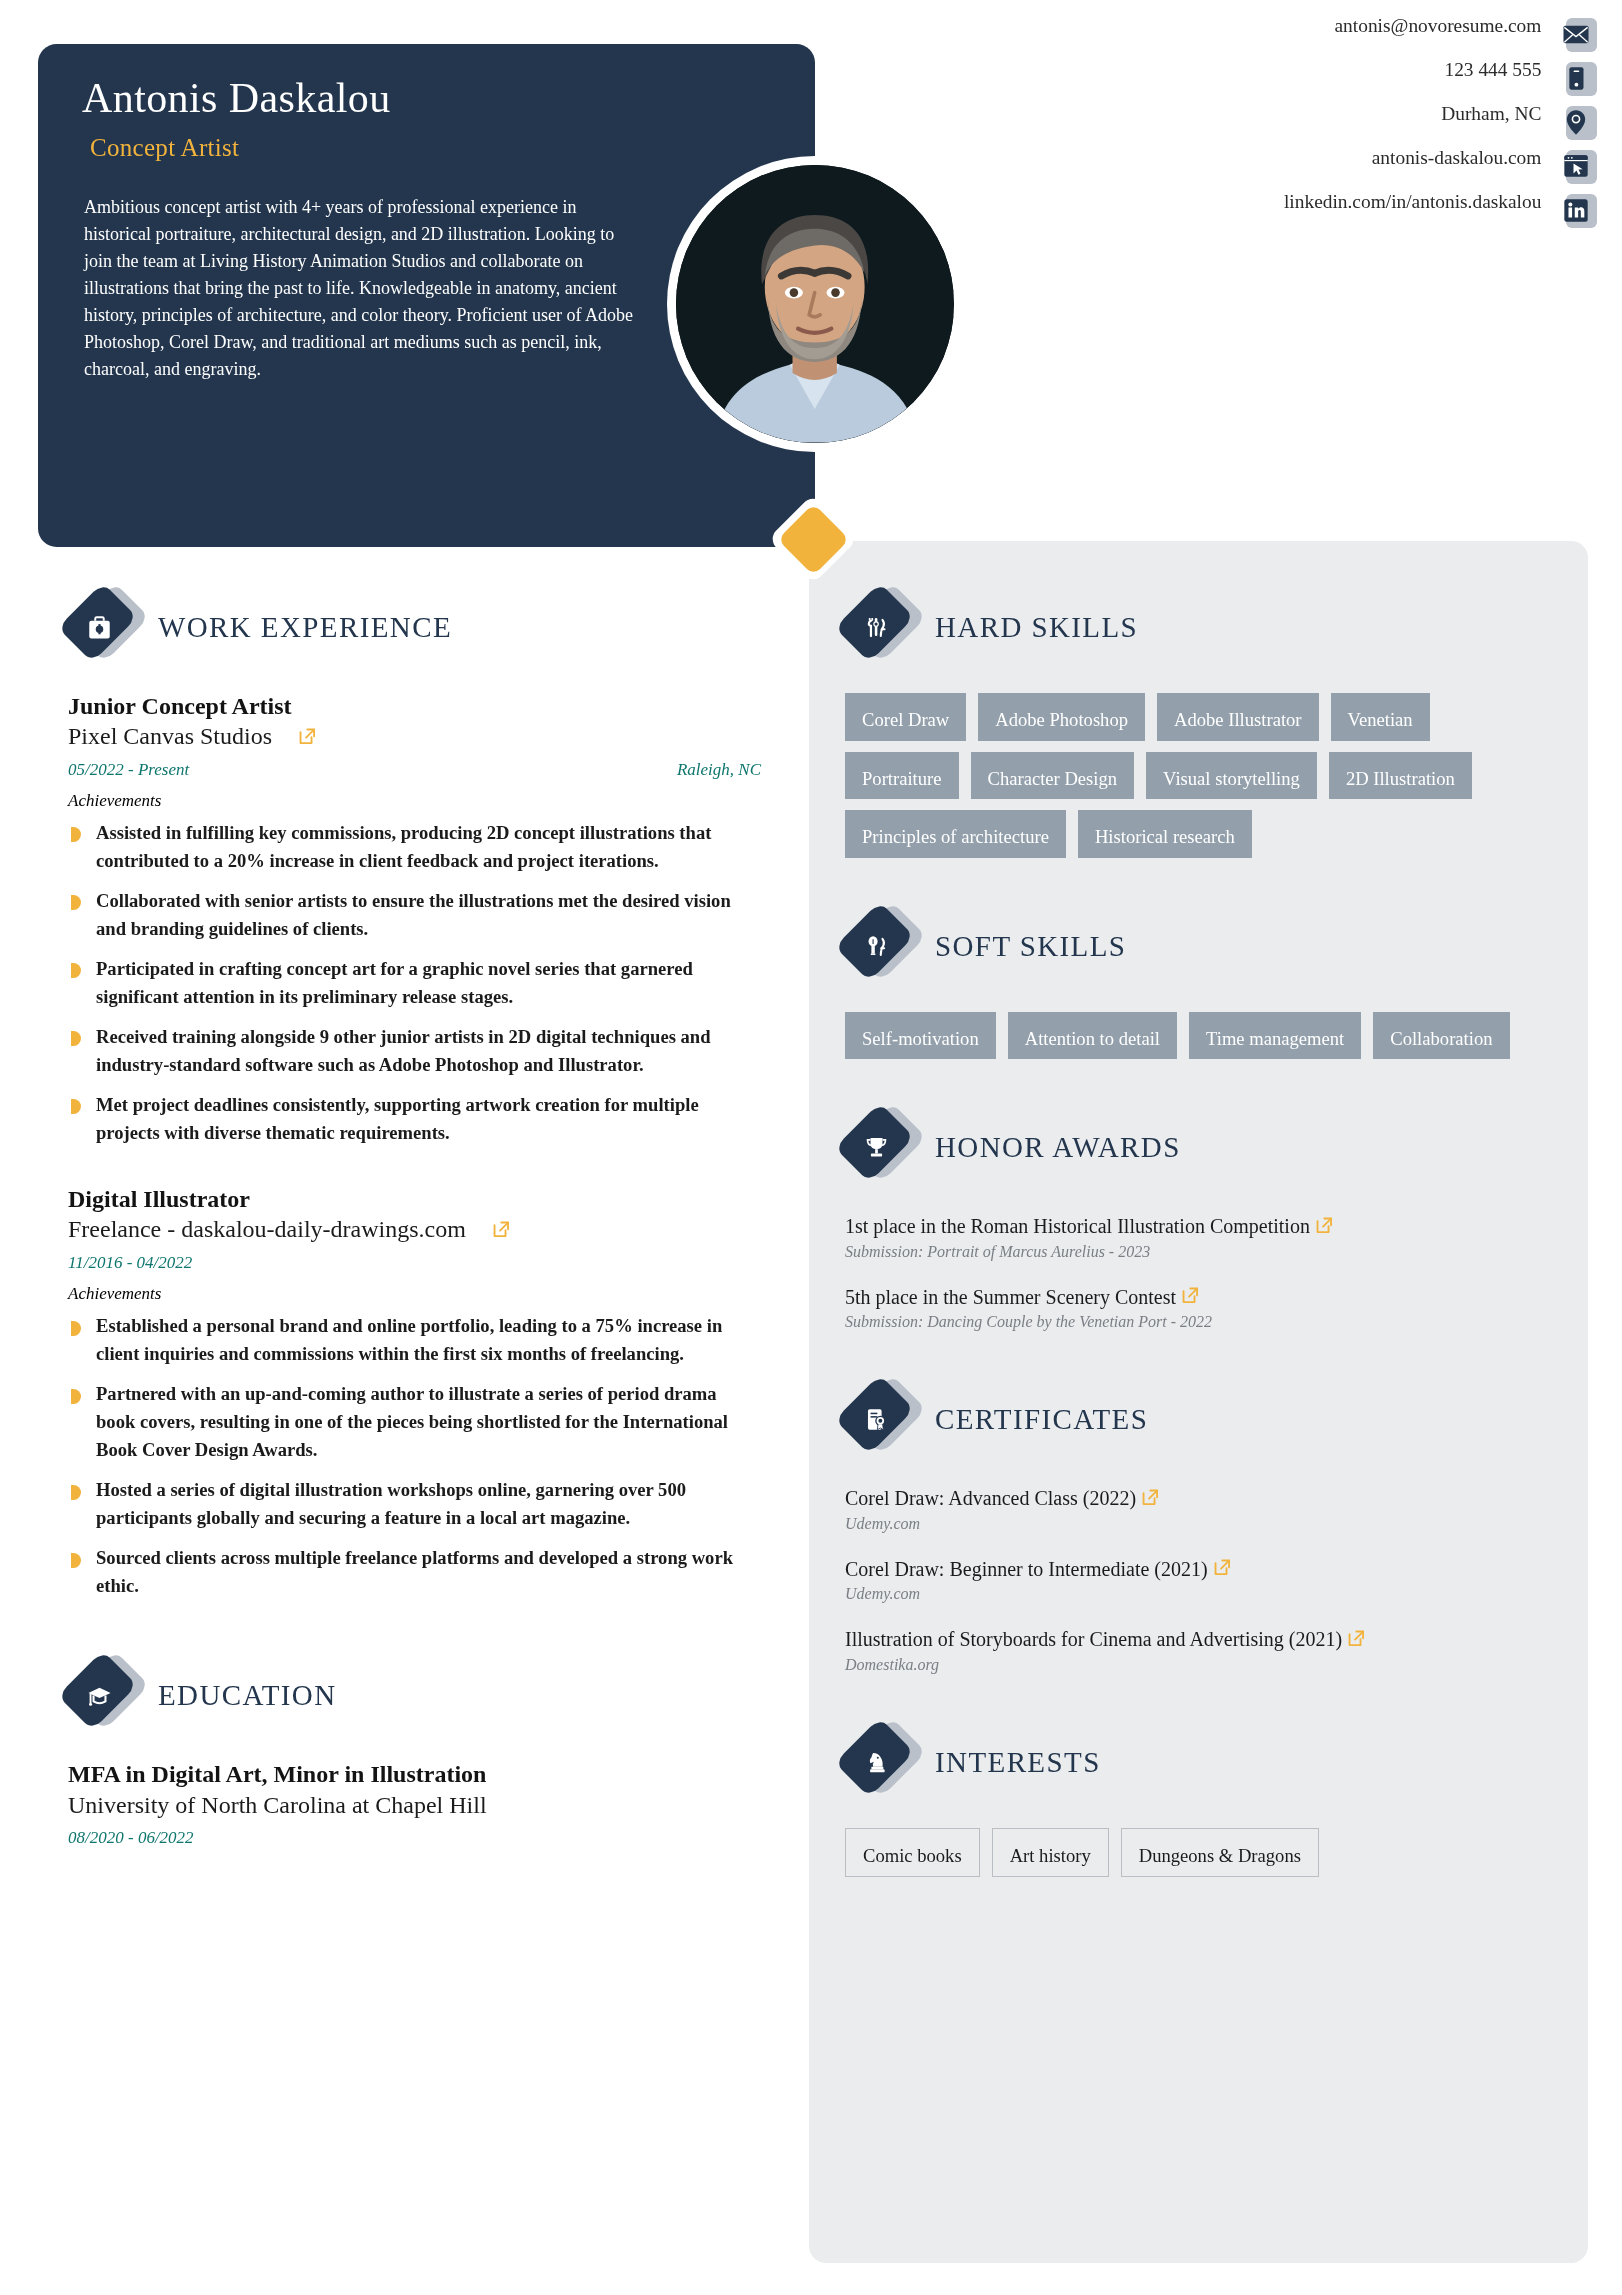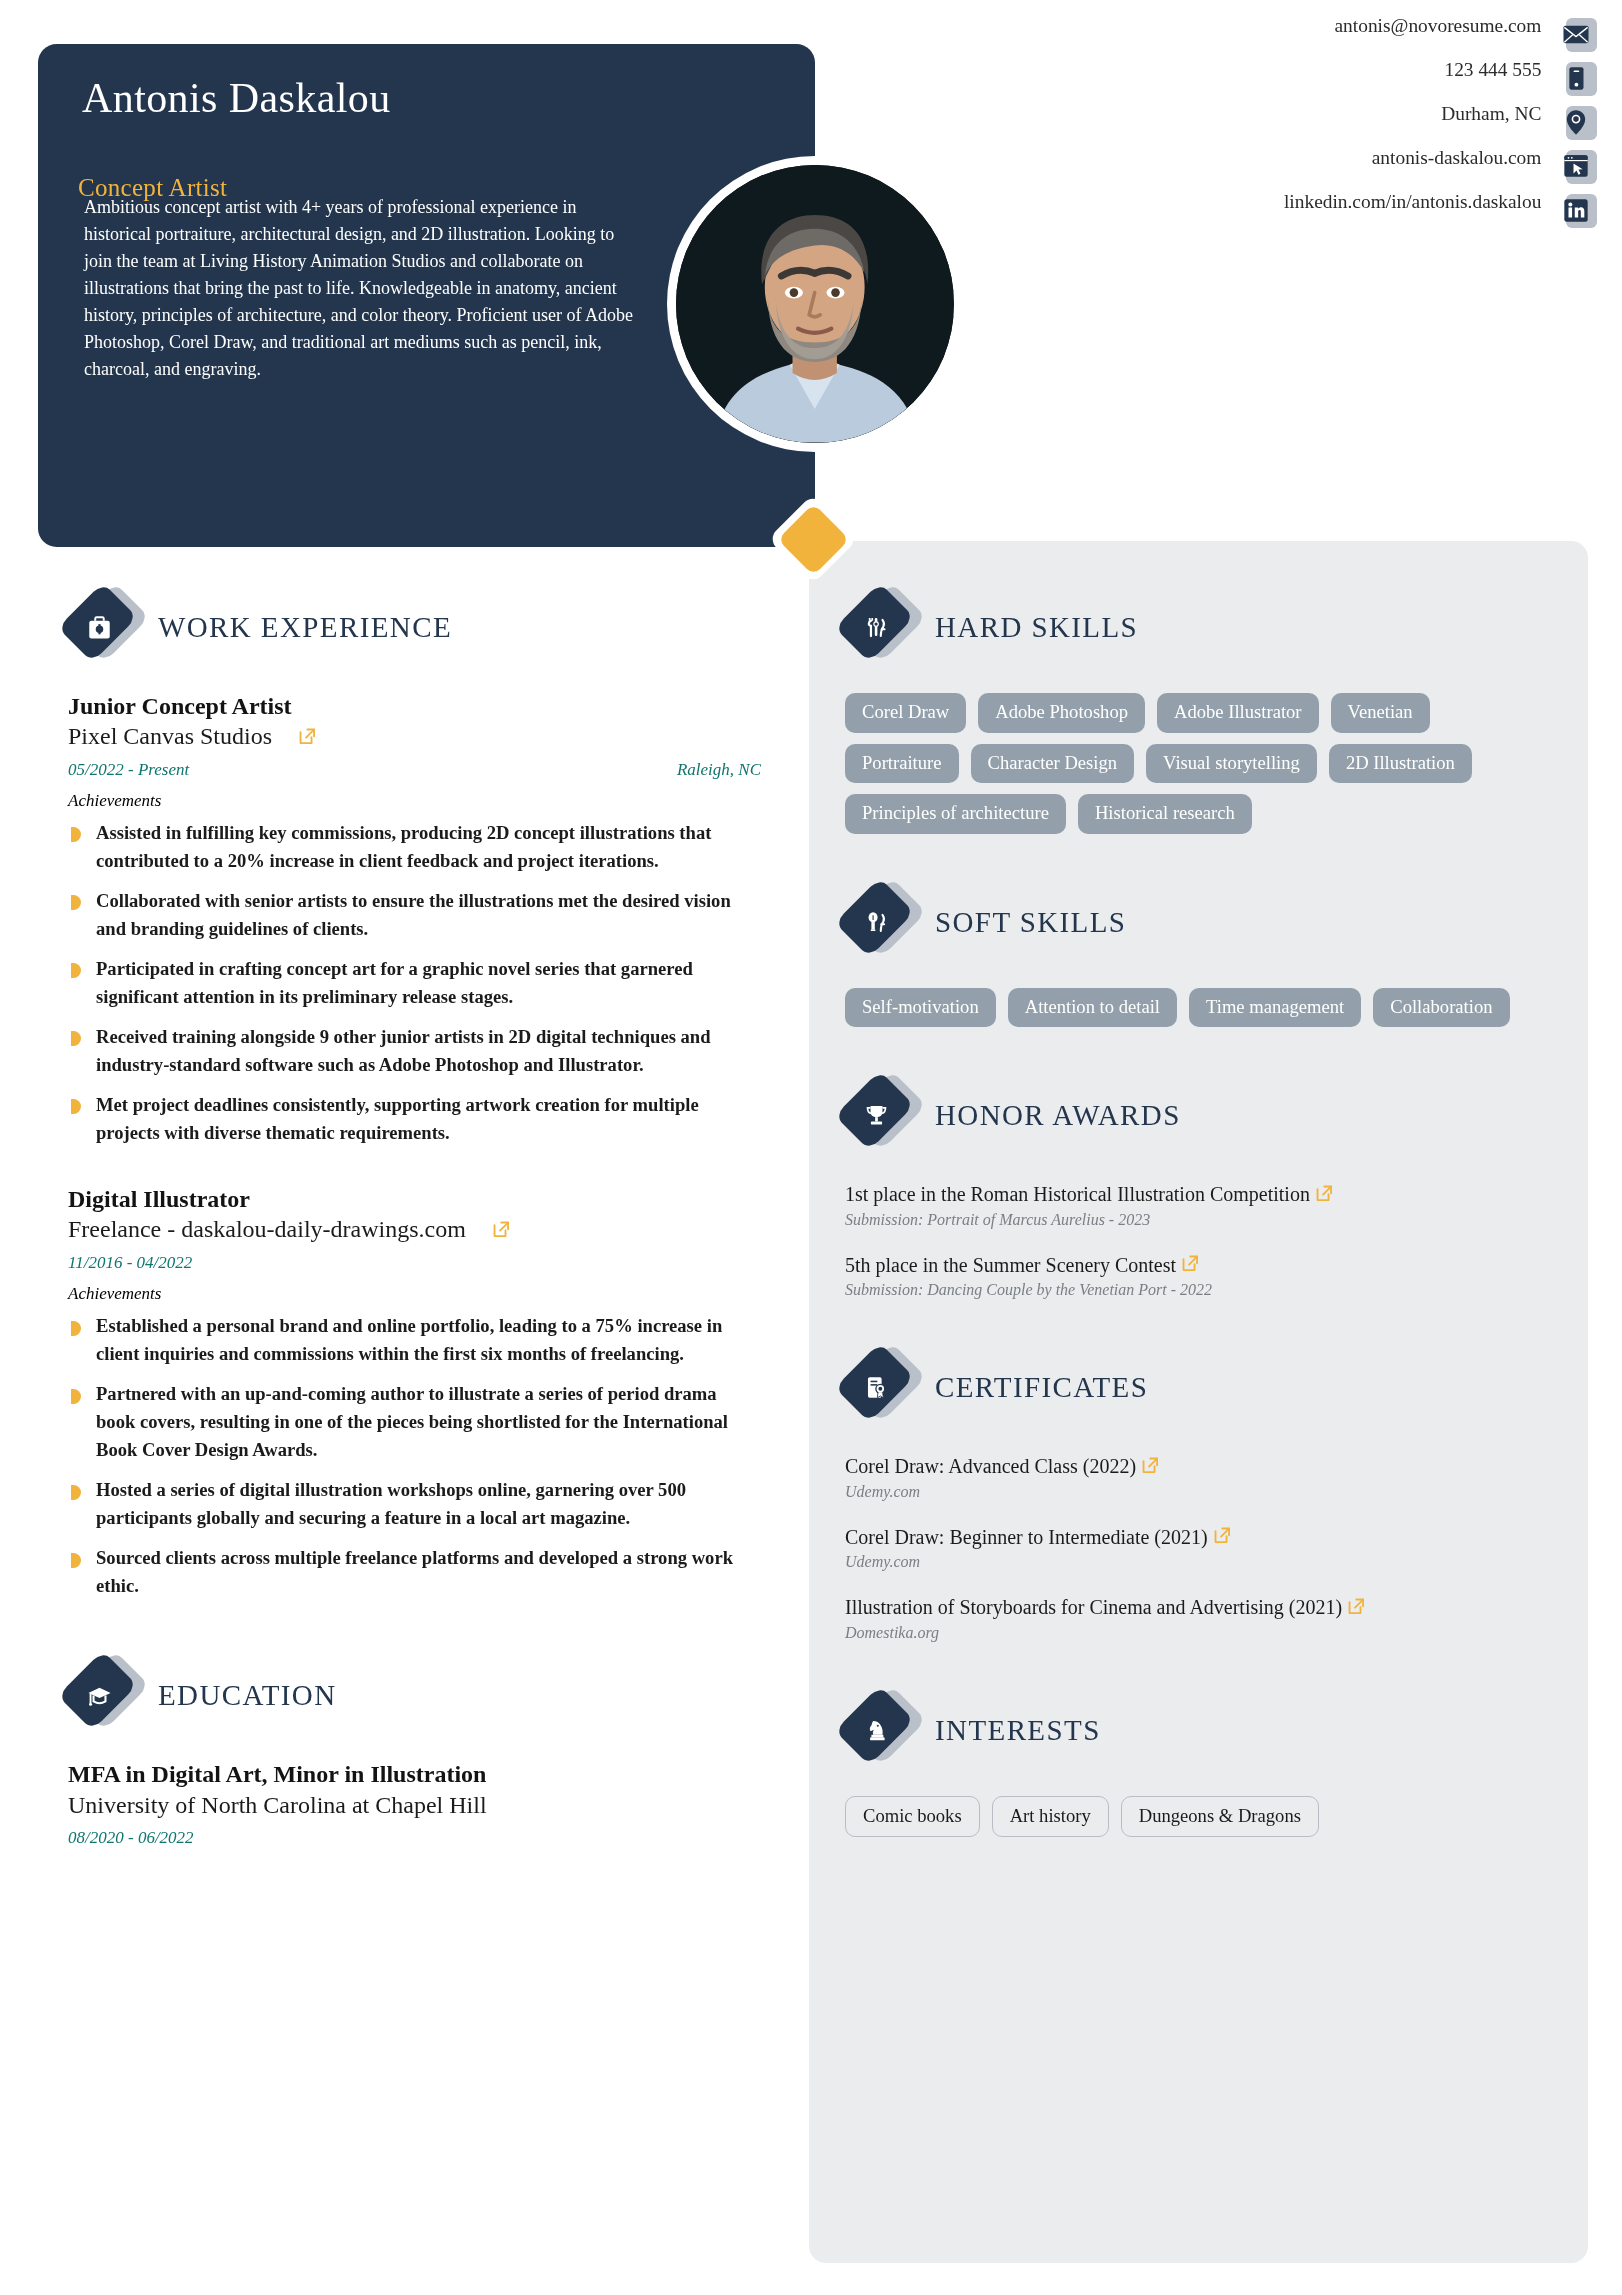--- a/index.html
+++ b/index.html
@@ -29,26 +29,25 @@
   .name {
     position: absolute;
     left: 44px; top: 30px;
     font-size: 42px;
     color: #ffffff;
     letter-spacing: 0.4px;
     white-space: nowrap;
   }
   .job-title {
     position: absolute;
-    left: 40px; top: 90px;
+    left: 52px; top: 90px;
     font-size: 25px;
     color: #f2b33d;
     letter-spacing: 0.3px;
     white-space: nowrap;
-    margin-top: 40px;
   }
   .summary {
     position: absolute;
     left: 46px; top: 150px;
     width: 553px;
     font-size: 18px;
     line-height: 27px;
     color: #ffffff;
   }
 
@@ -259,22 +258,22 @@
     display: flex;
     flex-wrap: wrap;
     gap: 11px 12px;
     max-width: 693px;
     margin-bottom: 8.4px;
   }
   .chip {
     background: #93a0ab;
     color: #ffffff;
     font-size: 18.6px;
-    border-radius: 10px;
-    padding: 10px 17px 11px 17px;
+    border-radius: 0;
+    padding: 18px 17px 11px 17px;
     line-height: 1;
     white-space: nowrap;
   }
   .chip.outline {
     background: transparent;
     color: #1b1b1b;
     border: 1.3px solid #b9bec4;
   }
   .block { margin-bottom: 52px; }
   .award-item { margin-bottom: 23px; }

